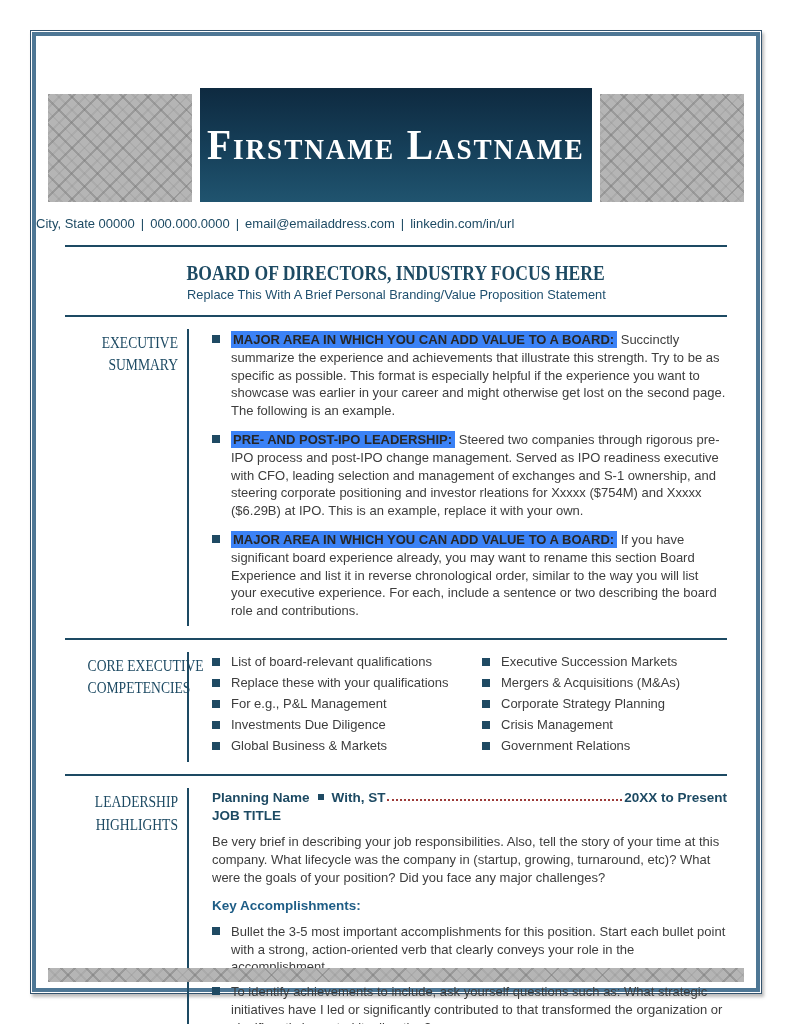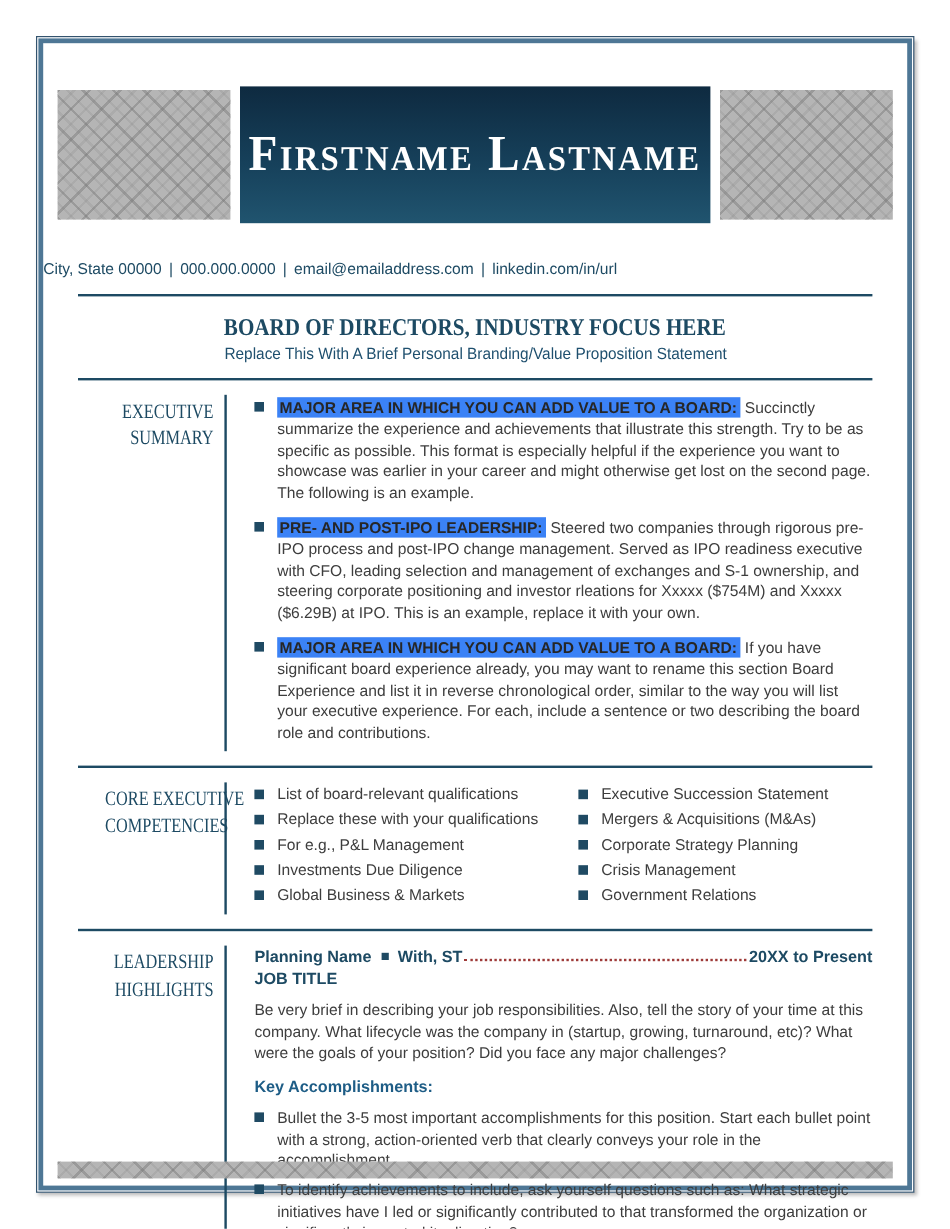--- a/index.html
+++ b/index.html
@@ -23,21 +23,21 @@
     background-image:
       repeating-linear-gradient(45deg,  rgba(118,118,118,.32) 0 2px, transparent 2px 18px),
       repeating-linear-gradient(135deg, rgba(118,118,118,.32) 0 2px, transparent 2px 18px),
       repeating-linear-gradient(45deg,  rgba(118,118,118,.16) 0 2px, transparent 2px 9px),
       repeating-linear-gradient(135deg, rgba(118,118,118,.16) 0 2px, transparent 2px 9px);
   }
 
   
   .header-row {
     margin:20px 12px 0; height:146px;
-    display:flex; align-items:center; gap:8px;
+    display:flex; align-items:flex-end; gap:8px;
   }
   .pattern-block { flex:1; height:108px; }
   .name-box {
     width:392px; height:114px; flex:none;
     background:linear-gradient(180deg,#0e2a40 0%, #16405a 55%, #20546f 100%);
     display:flex; align-items:center; justify-content:center;
   }
   .name-text {
     color:#ffffff; font-family:"Liberation Serif", serif; font-weight:bold;
     font-variant:small-caps; font-size:42px; letter-spacing:2px;
@@ -177,21 +177,21 @@
                     <span class="ctext">Investments Due Diligence</span>
                   </div>
             <div class="comp-item">
                     <span class="sq"></span>
                     <span class="ctext">Global Business &amp; Markets</span>
                   </div>
           </div>
           <div>
             <div class="comp-item">
                     <span class="sq"></span>
-                    <span class="ctext">Executive Succession Statement</span>
+                    <span class="ctext">Executive Succession Markets</span>
                   </div>
             <div class="comp-item">
                     <span class="sq"></span>
                     <span class="ctext">Mergers &amp; Acquisitions (M&amp;As)</span>
                   </div>
             <div class="comp-item">
                     <span class="sq"></span>
                     <span class="ctext">Corporate Strategy Planning</span>
                   </div>
             <div class="comp-item">

